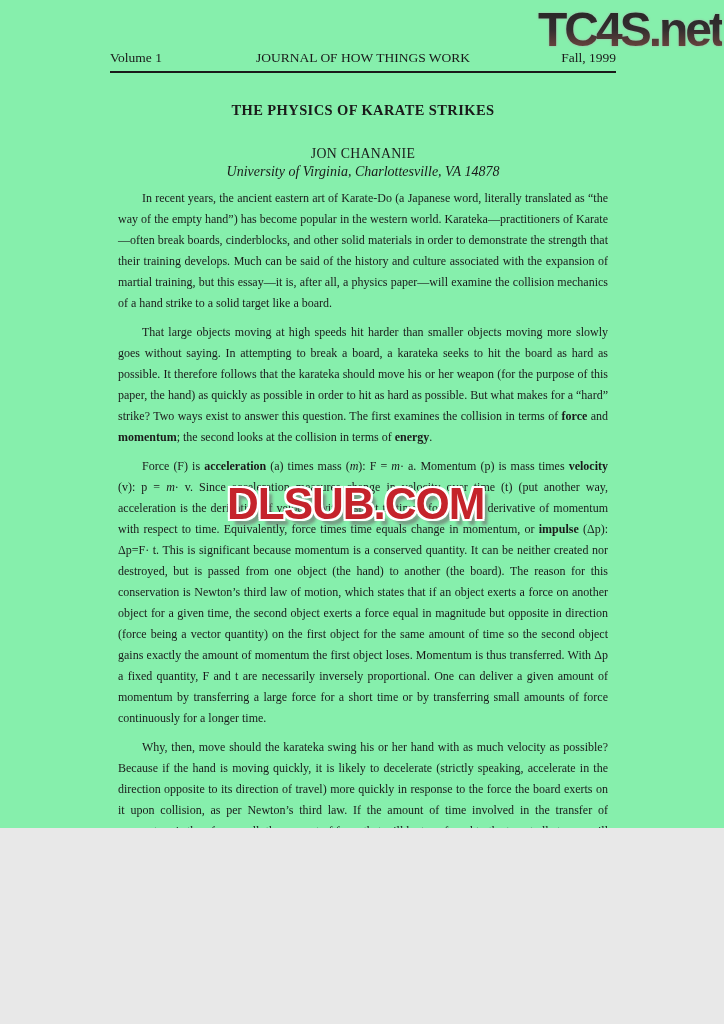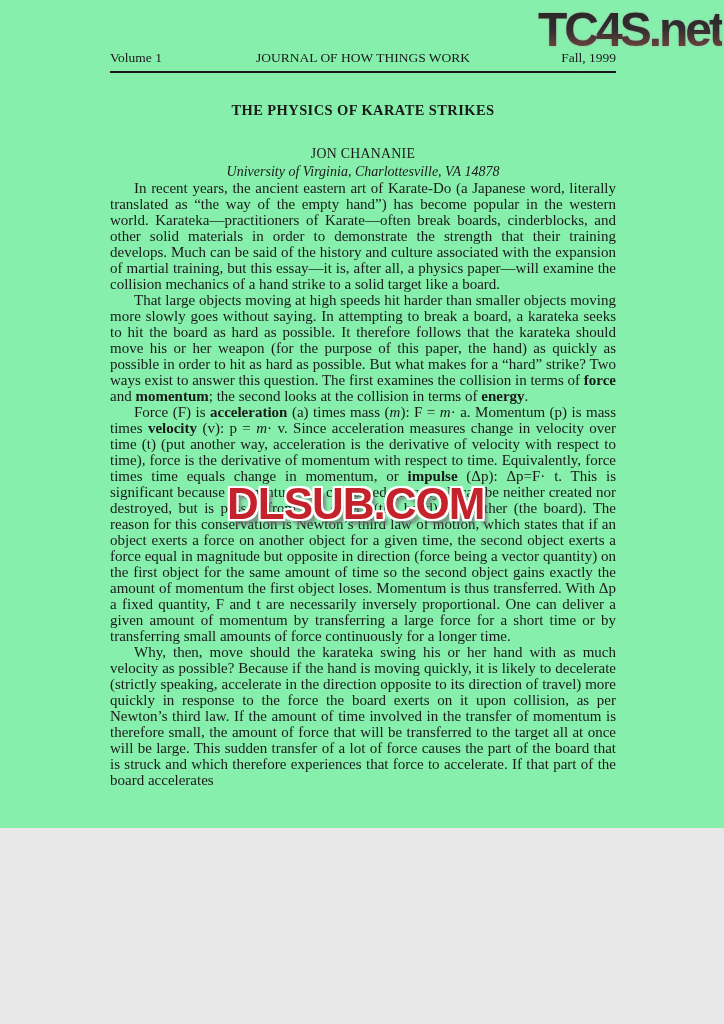--- a/index.html
+++ b/index.html
@@ -52,23 +52,23 @@
   }
   
   .section-heading{
     font-weight:bold;
     font-size:14.2px;
     margin-top:35px;
     margin-bottom:13px;
   }
   .section-heading .sec-num{margin-right:17px;}
   .para{
-    margin:0;
-    font-size:15px;
-    line-height:16px;
+    margin:8px;
+    font-size:12px;
+    line-height:21px;
     text-align:justify;
     text-indent:24px;
   }
   
   .page-footer{
     position:absolute;
     left:110px;top:948px;
     width:506px;
     font-size:13.5px;
   }

